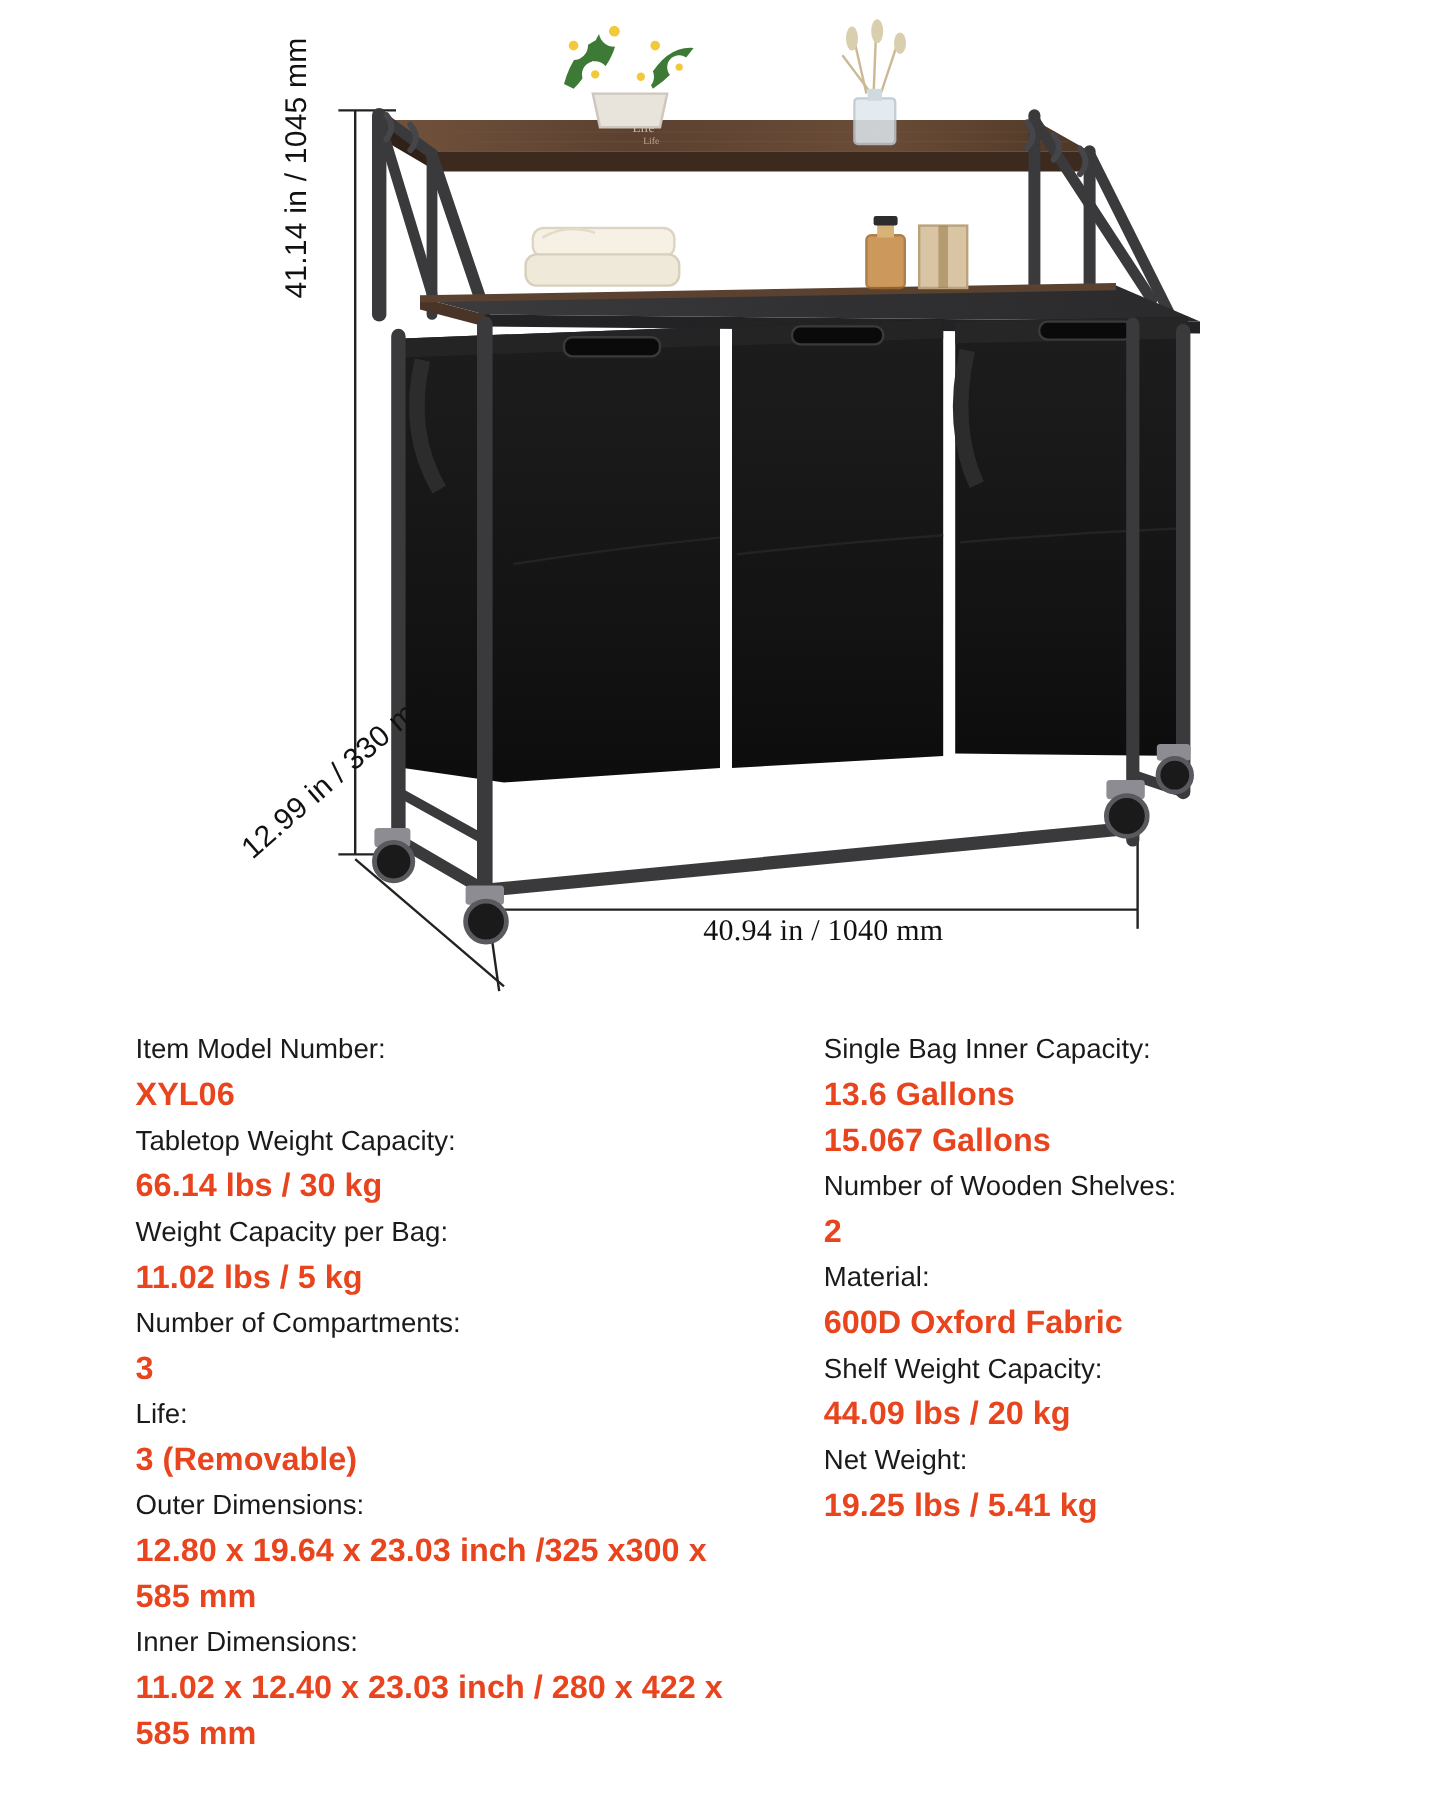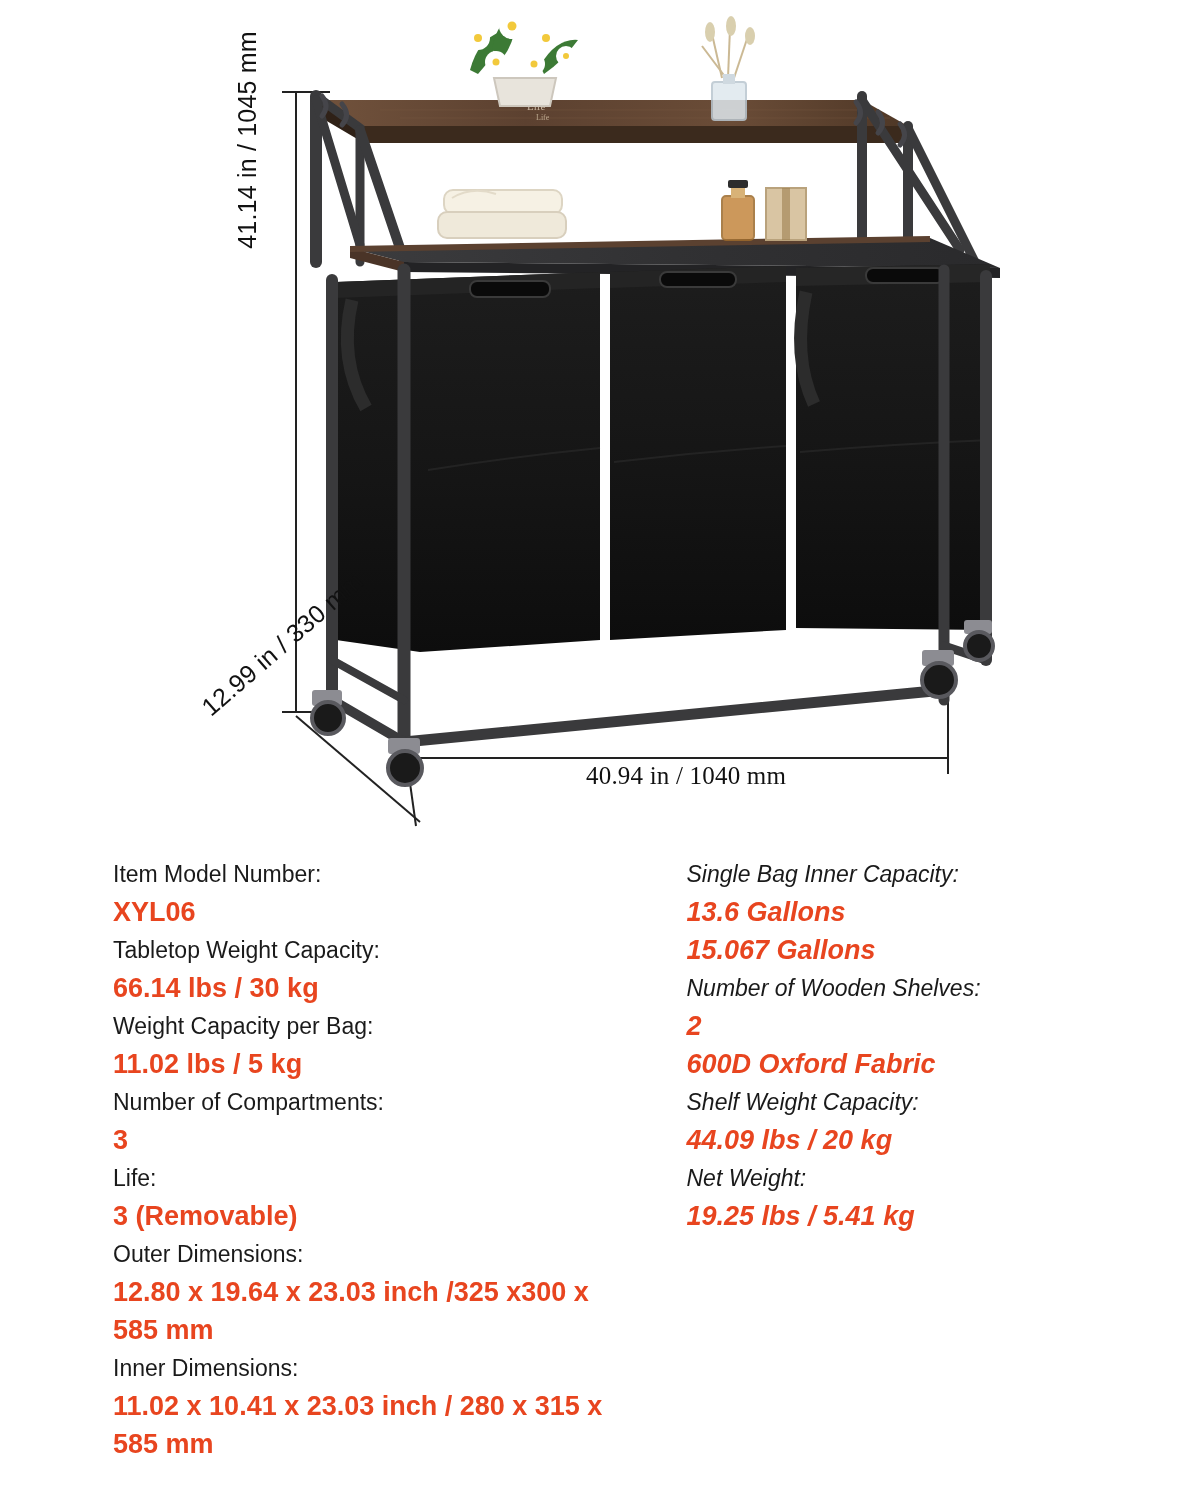--- a/index.html
+++ b/index.html
@@ -60,21 +60,21 @@
     position: absolute;
     left: 0;
     top: 855px;
     width: 1200px;
     display: flex;
   }
   .spec-col {
     width: 555px;
   }
   .spec-col.left { padding-left: 113px; }
-  .spec-col.right { padding-left: 60px; font-style: italic; }
+  .spec-col.right { padding-left: 60px; }
 
   .spec-label {
     font-size: 23px;
     line-height: 38px;
     color: #1a1a1a;
   }
   .spec-value {
     font-size: 27px;
     line-height: 38px;
     color: #e8451f;
@@ -301,32 +301,33 @@
     <div class="spec-label">Number of Compartments:</div>
     <div class="spec-value">3</div>
 
     <div class="spec-label">Life:</div>
     <div class="spec-value">3 (Removable)</div>
 
     <div class="spec-label">Outer Dimensions:</div>
     <div class="spec-value">12.80 x 19.64 x 23.03 inch /325 x300 x 585 mm</div>
 
     <div class="spec-label">Inner Dimensions:</div>
-    <div class="spec-value">11.02 x 10.41 x 23.03 inch / 280 x 315 x 585 mm</div>
+    <div class="spec-value">11.02 x 12.40 x 23.03 inch / 280 x 422 x 585 mm</div>
   </div>
 
   <div class="spec-col right">
     <div class="spec-label">Single Bag Inner Capacity:</div>
     <div class="spec-value">13.6 Gallons</div>
 
     <div class="spec-value">15.067 Gallons</div>
 
     <div class="spec-label">Number of Wooden Shelves:</div>
     <div class="spec-value">2</div>
 
+    <div class="spec-label">Material:</div>
     <div class="spec-value">600D Oxford Fabric</div>
 
     <div class="spec-label">Shelf Weight Capacity:</div>
     <div class="spec-value">44.09 lbs / 20 kg</div>
 
     <div class="spec-label">Net Weight:</div>
     <div class="spec-value">19.25 lbs / 5.41 kg</div>
   </div>
 </div>
 

